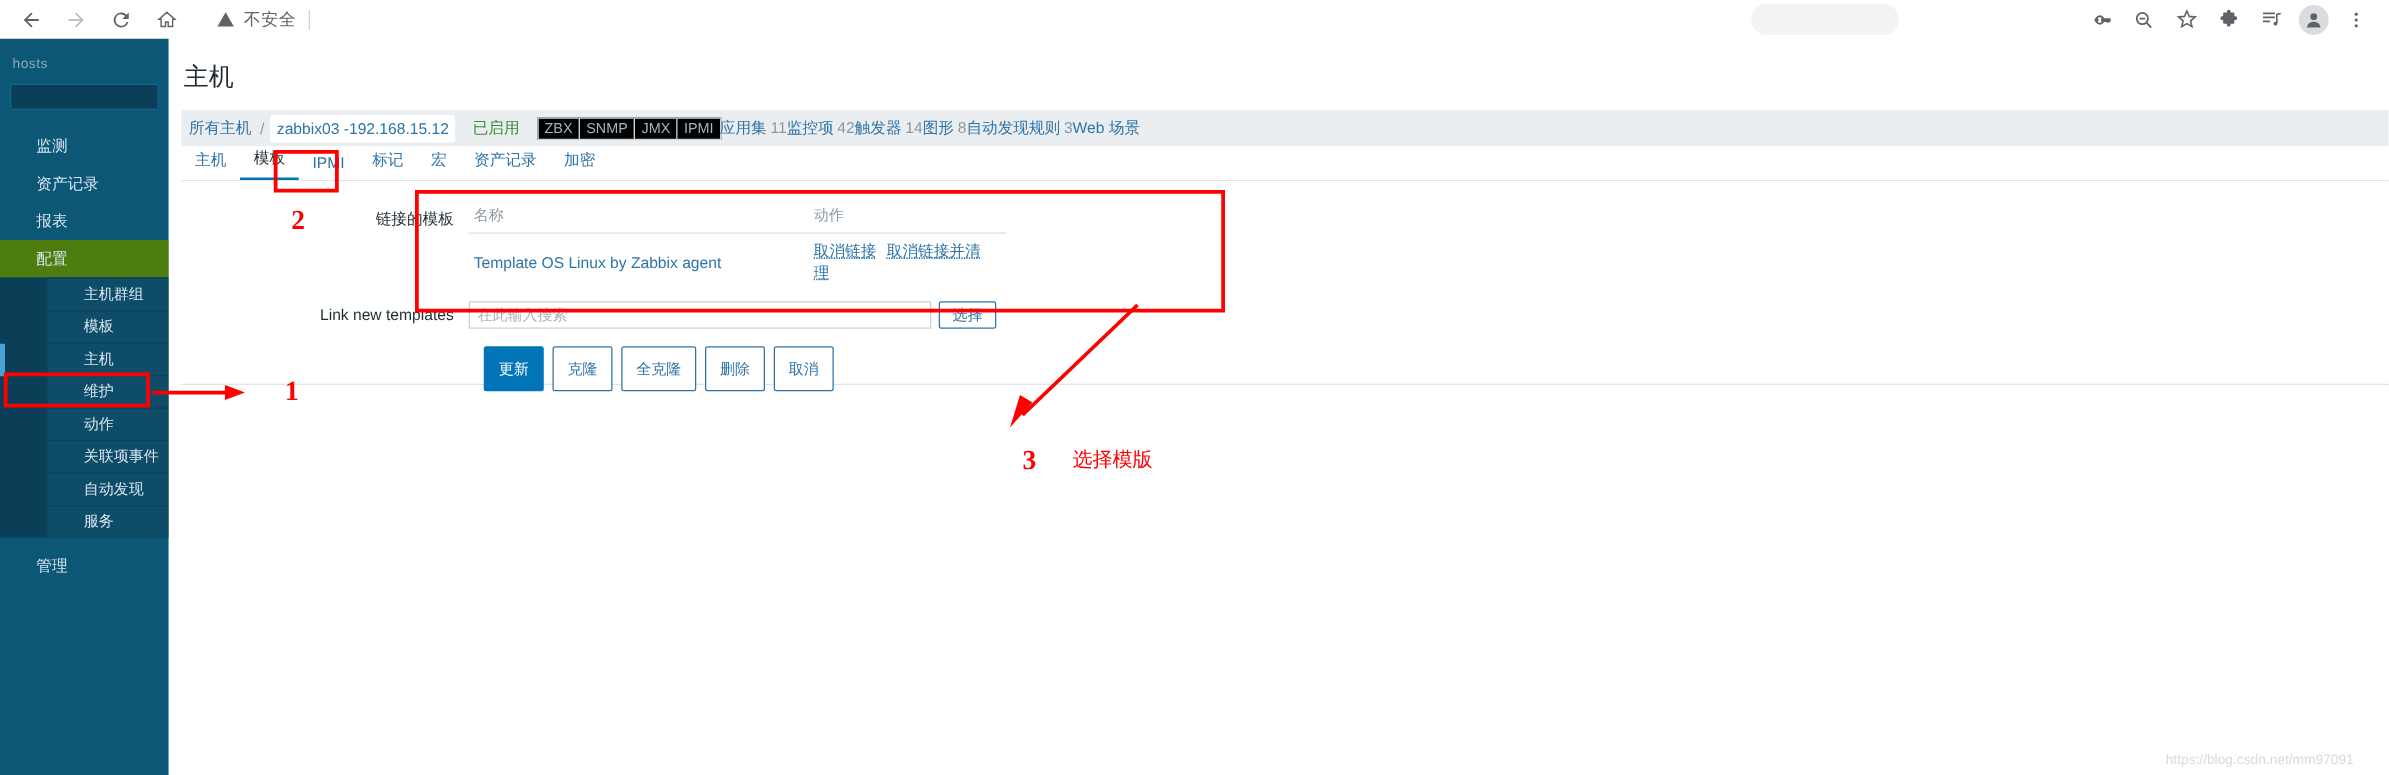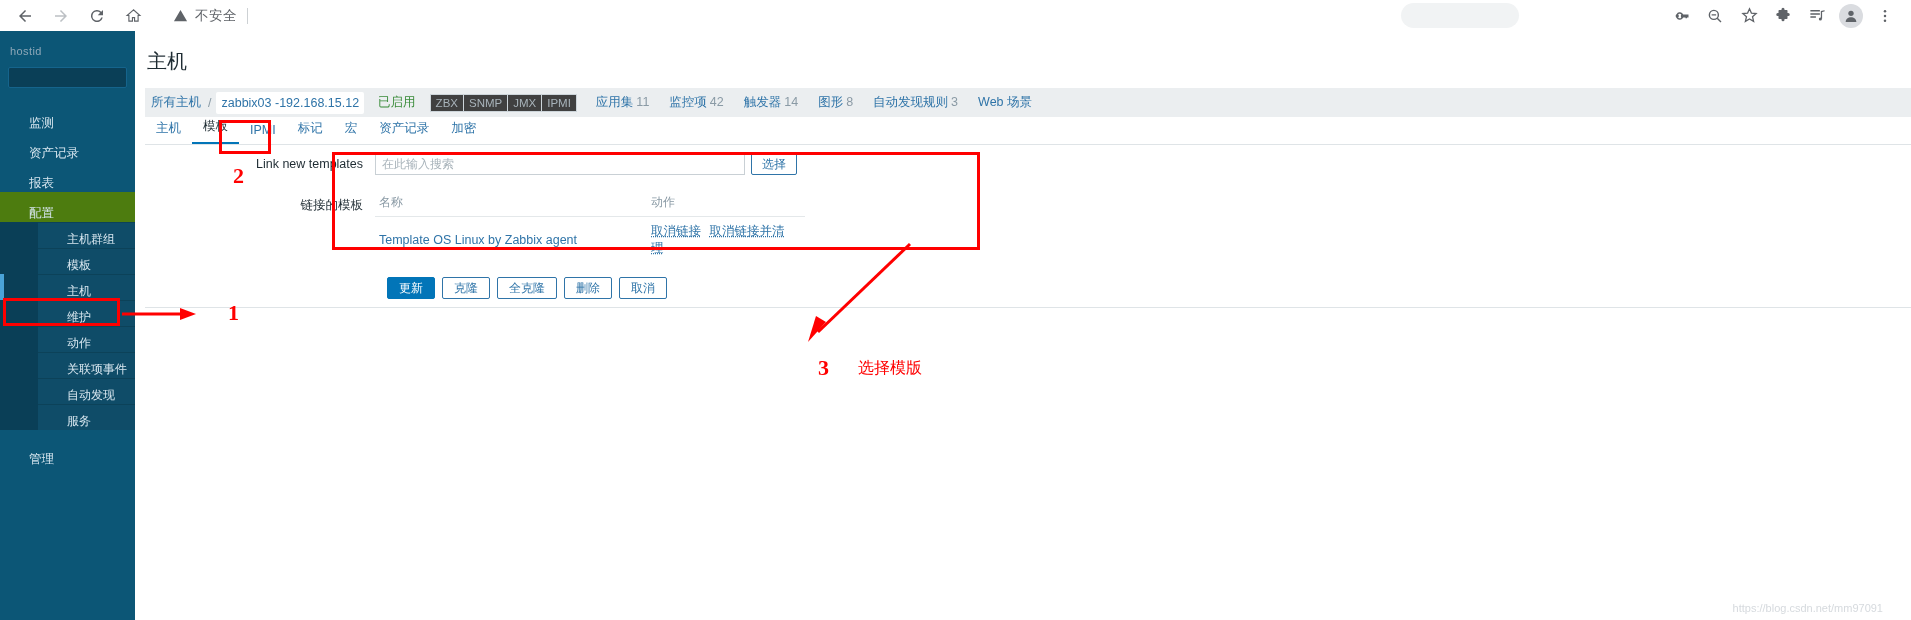--- a/index.html
+++ b/index.html
@@ -39,21 +39,21 @@
     background:#0d5a85; 
     background:#0c5676;
   }
   .sb-logo{ color:#8fa8b8; font-size:11px; padding:14px 0 0 10px; letter-spacing:.4px;}
   .sb-search{
     margin:10px 8px 0 8px; height:21px; background:#0a3f57;
     border:1px solid #15648c; border-radius:2px;
   }
   .sb-menu{ margin-top:14px; }
   .sb-item{
-    height:26px; display:flex; align-items:flex-end; padding-left:29px;
+    height:26px; display:flex; align-items:center; padding-left:29px;
     color:#d7e6ef; font-size:12.5px;
   }
   .sb-item.sel{ background:#4d7c0f; }
   .sb-item.sub{ background:#0f4c68; padding-left:29px; font-size:12px; border-top:1px solid #0c4259; }
   .sb-item.sub.active{ background:#0f4c68; }
   .sb-item.sub.active::before{
     content:""; position:absolute; left:38px; width:4px; height:26px; background:#4aa3d8;
     margin-left:-38px;
   }
   .sb-sub-wrap{ position:relative; background:#0a3f57; }
@@ -77,23 +77,23 @@
   }
   .bc-link{ color:#2f74a8; padding:0 4px 0 6px; }
   .bc-sep{ color:#8a9aa5; padding:0 3px; }
   .bc-chip{
     background:#ffffff; color:#2f74a8; padding:4px 5px; border-radius:2px; margin-left:2px;
   }
   .bc-status{ color:#3a8c3a; margin-left:14px; }
   .badges{ display:flex; margin-left:14px; }
   .badge{
     border:1px solid #cdd5da; color:#a8b3ba; font-size:11.5px;
-    padding:2px 5px; margin-right:-1px; background:#404040;
-  }
-  .bc-tab{ color:#2f74a8; margin-left:20px; }
+    padding:2px 5px; margin-right:-1px; background:#000000;
+  }
+  .bc-tab{ color:#2f74a8; }
   .bc-tab .cnt{ color:#8a9aa5; margin-left:3px; }
 
   .formtabs{
     position:absolute; left:10px; top:86px; width:1766px; height:28px;
     border-bottom:1px solid #dfe4e7; display:flex; align-items:flex-end;
     font-size:12.5px;
   }
   .ftab{ color:#2f74a8; padding:0 11px 7px 11px; }
   .ftab.active{ color:#1f2c33; border-bottom:2px solid #0275b8; }
 
@@ -123,21 +123,21 @@
   }
   .srch::placeholder{ color:#a8b3ba; }
   .sel-btn{
     margin-left:6px; height:22px; padding:0 10px; font-size:12px;
     color:#2f74a8; background:#fff; border:1px solid #2f74a8; border-radius:2px;
     line-height:20px;
   }
 
   .btnrow{ display:flex; margin-left:242px; margin-top:14px; gap:7px; }
   .btn{
-    height:22px; padding:0 11px; font-size:12px; border-radius:2px; line-height:20px;
+    height:36px; padding:0 11px; font-size:12px; border-radius:2px; line-height:20px;
     border:1px solid #2f74a8; color:#2f74a8; background:#fff;
   }
   .btn.primary{ background:#0275b8; border-color:#0275b8; color:#fff; }
 
   
   .anno{ position:absolute; pointer-events:none; }
   .redbox{ position:absolute; border:3px solid #ff0000; }
   .rednum{ position:absolute; color:#ff0000; font-size:22px; font-weight:700; font-family:"Liberation Serif", serif; }
   .redtext{ position:absolute; color:#ff0000; font-size:16px; }
 
@@ -224,21 +224,21 @@
       <svg width="16" height="16" viewBox="0 0 24 24">
           <circle cx="12" cy="5" r="1.9" fill="currentColor"></circle>
           <circle cx="12" cy="12" r="1.9" fill="currentColor"></circle>
           <circle cx="12" cy="19" r="1.9" fill="currentColor"></circle>
         </svg>
     </div>
   </div>
 </div>
 
 <div class="sidebar">
-  <div class="sb-logo">hostid</div>
+  <div class="sb-logo">hosts</div>
   <div class="sb-search"></div>
   <div class="sb-menu">
 
     <div class="sb-item top">
       <span>监测</span>
     </div>
     <div class="sb-item top">
       <span>资产记录</span>
     </div>
     <div class="sb-item top">
@@ -322,28 +322,20 @@
     <div class="ftab">主机</div>
     <div class="ftab active">模板</div>
     <div class="ftab">IPMI</div>
     <div class="ftab">标记</div>
     <div class="ftab">宏</div>
     <div class="ftab">资产记录</div>
     <div class="ftab">加密</div>
   </div>
 
   <div class="formbody">
-
-    <div class="frow">
-      <div class="flabel" style="padding-top:12px;">Link new templates</div>
-      <div class="srch-wrap">
-        <input class="srch" value="" placeholder="在此输入搜索" style="">
-        <button class="sel-btn">选择</button>
-      </div>
-    </div>
 
     <div class="frow" style="padding-top:13px;">
       <div class="flabel">链接的模板</div>
       <table class="ttable">
         <thead>
           <tr>
             <th style="width:272px;">名称</th>
             <th>动作</th>
           </tr>
         </thead>
@@ -354,20 +346,28 @@
             </td>
             <td>
               <span class="act-link">取消链接</span>
               <span class="act-link">取消链接并清理</span>
             </td>
           </tr>
         </tbody>
       </table>
     </div>
 
+    <div class="frow">
+      <div class="flabel" style="padding-top:12px;">Link new templates</div>
+      <div class="srch-wrap">
+        <input class="srch" value="" placeholder="在此输入搜索" style="">
+        <button class="sel-btn">选择</button>
+      </div>
+    </div>
+
     <div class="btnrow">
       <button class="btn primary">更新</button>
       <button class="btn">克隆</button>
       <button class="btn">全克隆</button>
       <button class="btn">删除</button>
       <button class="btn">取消</button>
     </div>
 
   </div>
 

